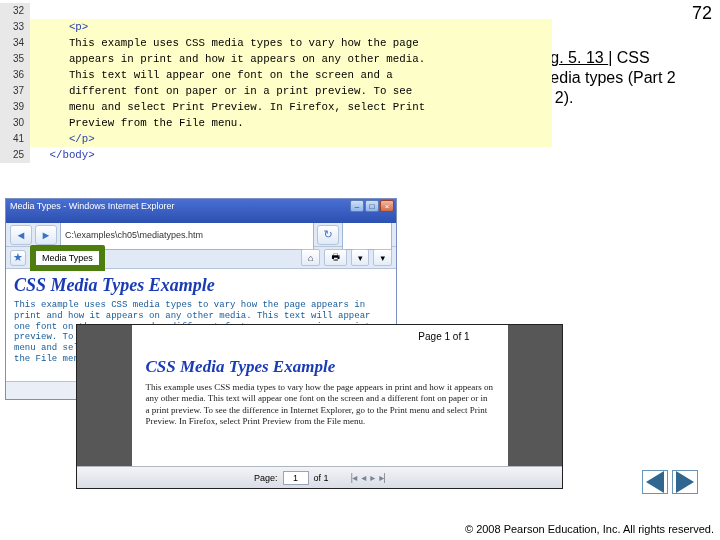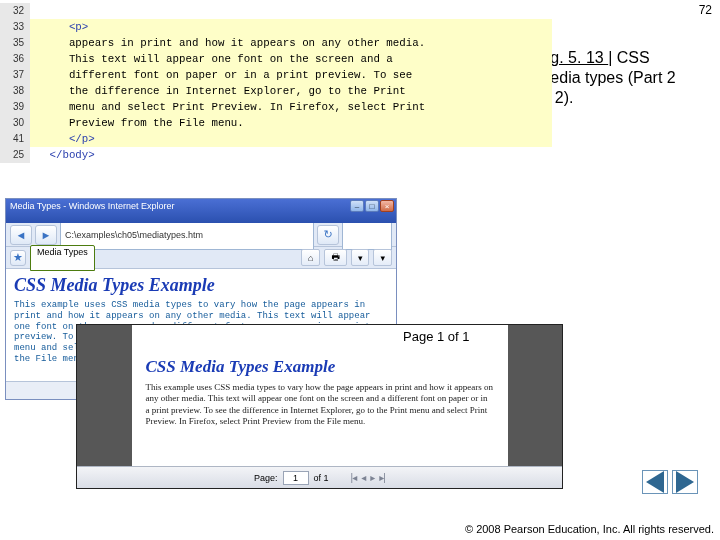--- a/index.html
+++ b/index.html
@@ -1,18 +1,18 @@
 <!DOCTYPE html>
 <html><head>
 <meta charset="utf-8">
 <style>
   * { box-sizing: border-box; margin: 0; padding: 0; }
   body { width: 720px; height: 540px; background: #fff; font-family: Arial, sans-serif; position: relative; overflow: hidden; }
 
-  .slide-number { position: absolute; top: 3px; right: 8px; font-size: 12px; }
+  .slide-number { position: absolute; top: 3px; right: 8px; font-size: 18px; }
   .caption { position: absolute; top: 48px; left: 537px; width: 140px; font-size: 16px; line-height: 1.25; }
   .caption .figlink { text-decoration: underline; }
 
   
   .code { position: absolute; top: 3px; left: 0; width: 552px; font-family: "Lucida Console","Courier New",monospace; font-size: 10.8px; line-height: 16px; }
   .code-line { display: flex; align-items: flex-start; }
   .gutter { width: 30px; text-align: right; padding-right: 6px; color: #333; background: #e8e8e8; font-family: Arial,sans-serif; font-size: 10px; }
   .txt { white-space: pre; }
   .txt.tag { color: #2a3fae; }
   .shade { background: #fefec8; }
@@ -20,38 +20,38 @@
   
   .browser { position: absolute; top: 198px; left: 5px; width: 392px; border: 1px solid #7a8fbf; background: #fff; font-size: 9px; }
   .titlebar { height: 24px; background: linear-gradient(#4a6fd4,#2b50af); color: #fff; font-size: 9px; padding: 2px 4px; position: relative; }
   .titlebar .wctl { position: absolute; right: 2px; top: 1px; display: flex; gap: 1px; }
   .wbtn { width: 14px; height: 12px; background: linear-gradient(#f3b8a7,#d06b47); border: 1px solid #a04020; border-radius: 2px; display:flex;align-items:center;justify-content:center;font-size:8px;color:#fff;}
   .wbtn.min,.wbtn.max{background:linear-gradient(#cfe0f7,#90b6ea);border-color:#5b7bbc;color:#234;}
   .toolbar1 { height: 24px; background: #e1e9f6; border-bottom: 1px solid #b6c4da; display: flex; align-items: center; padding: 0 4px; gap: 3px; }
   .navbtn { width: 22px; height: 20px; border: 1px solid #b6c4da; border-radius: 3px; background: linear-gradient(#fff,#dfe9f7); display:flex;align-items:center;justify-content:center;color:#3a73c4;font-size:11px;}
   .addr { flex: 1; height: 30px; border: 1px solid #9fb6d4; background: #fff; font-size: 9px; padding: 2px 4px; color: #333; display:flex; align-items:center; }
   .toolbar2 { height: 22px; background: #e1e9f6; border-bottom: 1px solid #b6c4da; display: flex; align-items: center; padding: 0 4px; gap: 4px; }
-  .tab { height: 26px; border: 1px solid #4d7c0f; background: #fefefe; font-size: 9px; padding: 1px 6px; display:flex;border-radius:2px 2px 0 0;}
+  .tab { height: 26px; border: 6px solid #4d7c0f; background: #fefefe; font-size: 9px; padding: 1px 6px; display:flex;align-items:center;border-radius:2px 2px 0 0;}
   .tbtn { height: 17px; border: 1px solid #b6c4da; padding: 0 6px; background: linear-gradient(#fff,#e4ecf8); border-radius: 2px; display:flex;align-items:center;}
   .page { padding: 6px 8px; min-height: 112px; }
   .page h1 { font-family: Georgia, serif; font-style: italic; font-weight: bold; color: #1a3bb5; font-size: 18px; margin-bottom: 4px; }
   .page p { font-family: "Lucida Console","Courier New",monospace; font-size: 9px; color: #155b9a; line-height: 1.2; }
   .status { height: 18px; background: #e9eef7; border-top: 1px solid #b6c4da; display: flex; align-items: center; font-size: 9px; padding: 0 4px; justify-content: flex-end; gap: 8px;}
   .status .cell{border-left:1px solid #c6d3e6; padding:0 6px; display:flex;align-items:center;gap:3px;}
 
   
   .preview { position: absolute; top: 324px; left: 76px; width: 487px; height: 165px; background: #575757; border: 1px solid #222; }
   .pv-body { position: absolute; top: 0; left: 0; right: 0; bottom: 22px; background: #575757; display: flex; justify-content: center; }
   .pv-page { width: 376px; background: #fff; margin-top: 0; position: relative; padding: 10px 14px; }
   .pv-page h1 { font-family: Georgia, serif; font-style: italic; font-weight: bold; color: #1a3bb5; font-size: 17px; margin-bottom: 5px; }
   .pv-page p { font-family: Georgia, serif; font-size: 9px; line-height: 1.25; color: #222; }
   .pv-toolbar { position: absolute; bottom: 0; left: 0; right: 0; height: 22px; background: linear-gradient(#f3f4f7,#d9dde6); border-top: 1px solid #aeb6c4; display: flex; align-items: center; justify-content: center; gap: 5px; font-size: 9px; }
   .pv-field { width: 26px; height: 14px; border: 1px solid #9aa4b6; background: #fff; text-align: center; font-size: 9px; line-height: 13px; }
   .pv-navicon { color: #7c8393; font-size: 10px; letter-spacing: -1px; }
-  .prev-pgtop{background:#fff;position:absolute;top:0;right:0;left:0;height:22px;display:flex;justify-content:flex-end;align-items:center;padding:0 38px;font-size:13px;}
+  .prev-pgtop{background:#fff;position:absolute;top:0;right:0;left:0;height:22px;display:flex;justify-content:flex-end;align-items:center;padding:0 38px;font-size:10px;}
 
   
   .slidenav { position: absolute; bottom: 46px; right: 22px; display: flex; gap: 4px; }
   .tri { width: 0; height: 0; border-top: 11px solid transparent; border-bottom: 11px solid transparent; }
   .tri.left { border-right: 18px solid #2f6791; }
   .tri.right { border-left: 18px solid #2f6791; }
   .tri-wrap{width:26px;height:24px;border:1px solid #6a94b8;display:flex;align-items:center;justify-content:center;}
 
   .copyright { position: absolute; bottom: 4px; right: 6px; font-size: 11px; text-align: right; line-height: 1.15; }
 </style>
@@ -67,34 +67,34 @@
 <div class="code" id="code-container">
     <div class="code-line">
       <div class="gutter">32</div>
       <div class="txt " style="flex: 1 1 0%;"></div>
     </div>
     <div class="code-line">
       <div class="gutter">33</div>
       <div class="txt tag shade" style="flex: 1 1 0%;">      &lt;p&gt;</div>
     </div>
     <div class="code-line">
+      <div class="gutter">34</div>
+      <div class="txt shade" style="flex: 1 1 0%;">      This example uses CSS media types to vary how the page</div>
+    </div>
+    <div class="code-line">
       <div class="gutter">35</div>
       <div class="txt shade" style="flex: 1 1 0%;">      appears in print and how it appears on any other media.</div>
     </div>
     <div class="code-line">
       <div class="gutter">36</div>
       <div class="txt shade" style="flex: 1 1 0%;">      This text will appear one font on the screen and a</div>
     </div>
     <div class="code-line">
       <div class="gutter">37</div>
       <div class="txt shade" style="flex: 1 1 0%;">      different font on paper or in a print preview. To see</div>
-    </div>
-    <div class="code-line">
-      <div class="gutter">38</div>
-      <div class="txt shade" style="flex: 1 1 0%;">      the difference in Internet Explorer, go to the Print</div>
     </div>
     <div class="code-line">
       <div class="gutter">39</div>
       <div class="txt shade" style="flex: 1 1 0%;">      menu and select Print Preview. In Firefox, select Print</div>
     </div>
     <div class="code-line">
       <div class="gutter">30</div>
       <div class="txt shade" style="flex: 1 1 0%;">      Preview from the File menu.</div>
     </div>
     <div class="code-line">

